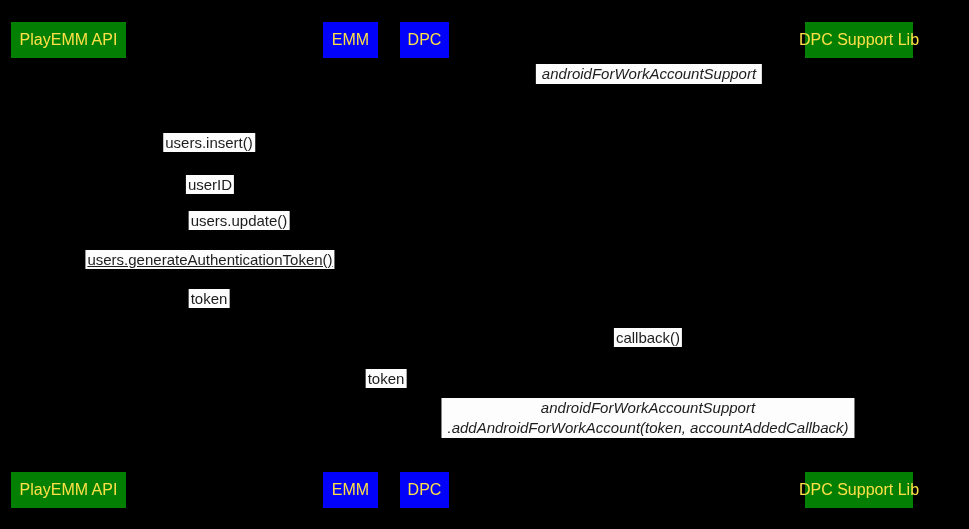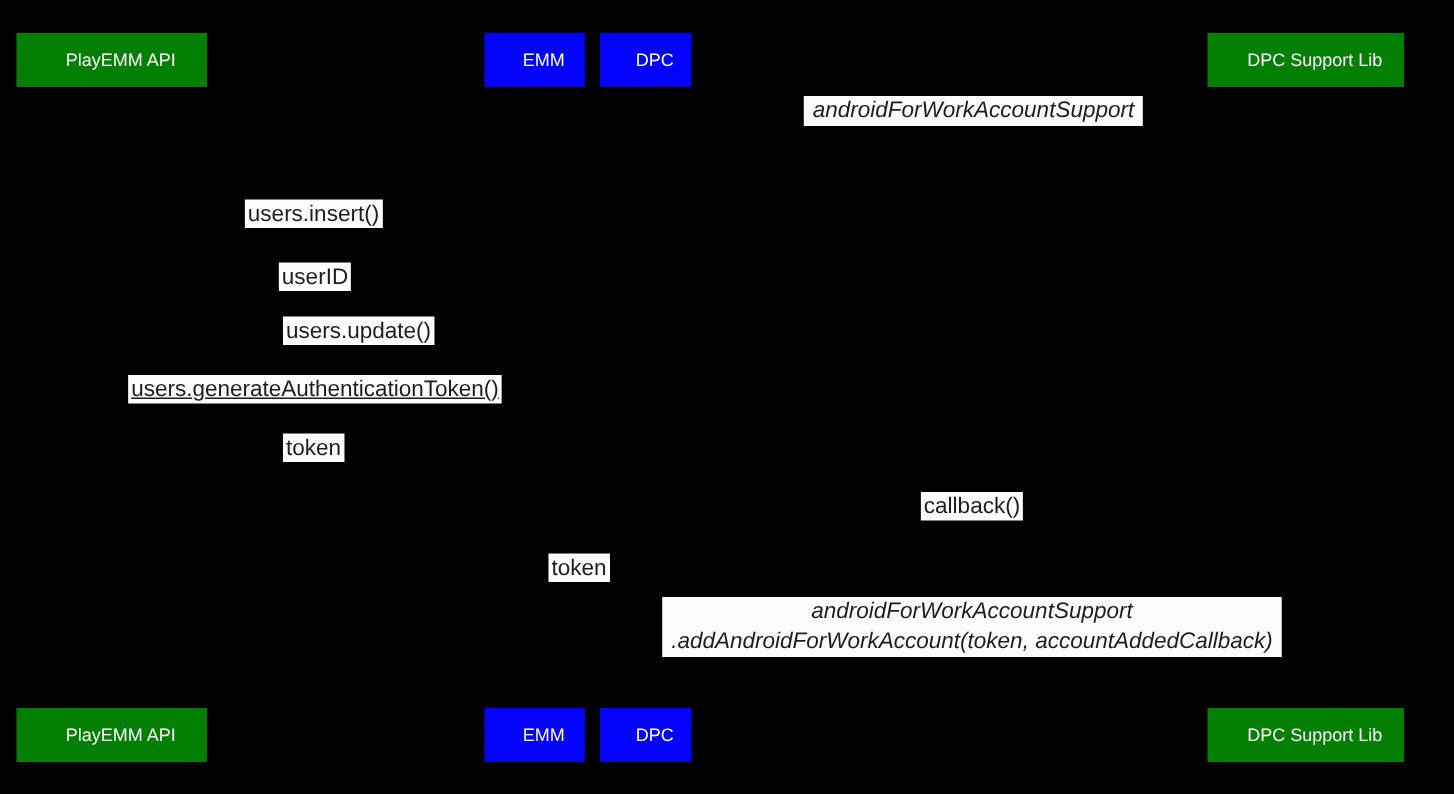--- a/index.html
+++ b/index.html
@@ -13,32 +13,31 @@
     position: relative;
     width: 969px; height: 529px;
     background: #000000;
   }
   .actor {
     position: absolute;
     height: 36px;
     display: flex;
     align-items: center;
     justify-content: center;
-    color: #ffffff;
-    font-size: 12px;
+    color: #fde047;
+    font-size: 16px;
     white-space: nowrap;
-    padding-left: 12px;
   }
   .actor.green { background: #038003; }
   .actor.blue  { background: #0202fa; }
 
   .a-playemm { left: 11px;  width: 115px; }
   .a-emm     { left: 323px; width: 55px;  }
   .a-dpc     { left: 400px; width: 49px;  }
-  .a-dpclib  { left: 805px; width: 119px; }
+  .a-dpclib  { left: 805px; width: 108px; }
   .row-top    { top: 22px;  }
   .row-bottom { top: 472px; }
 
   .msg {
     position: absolute;
     transform: translateX(-50%);
     background: #fdfdfd;
     color: #1d1d1d;
     font-size: 15px;
     line-height: 19px;

